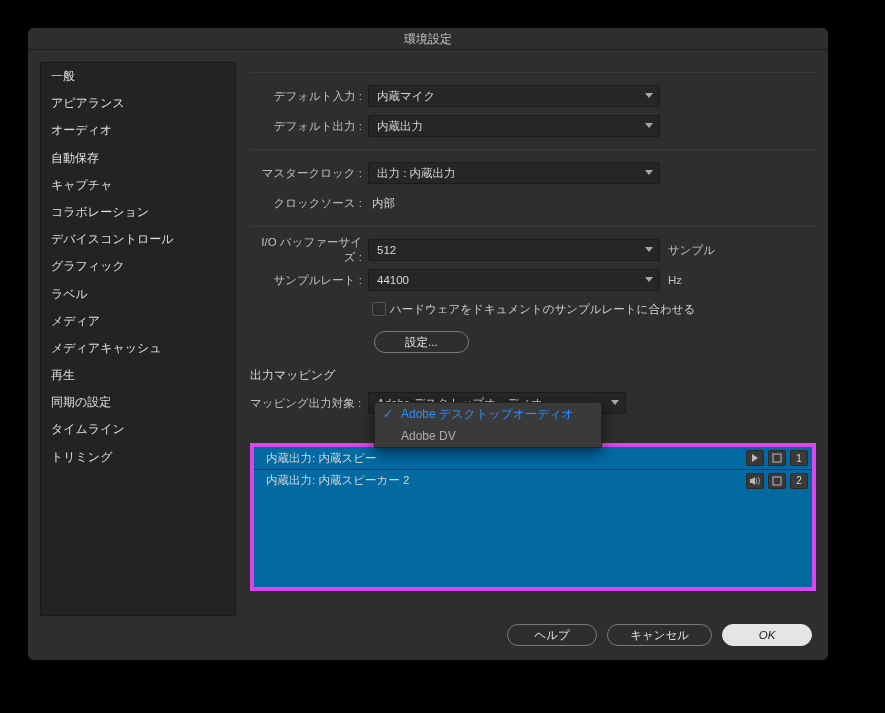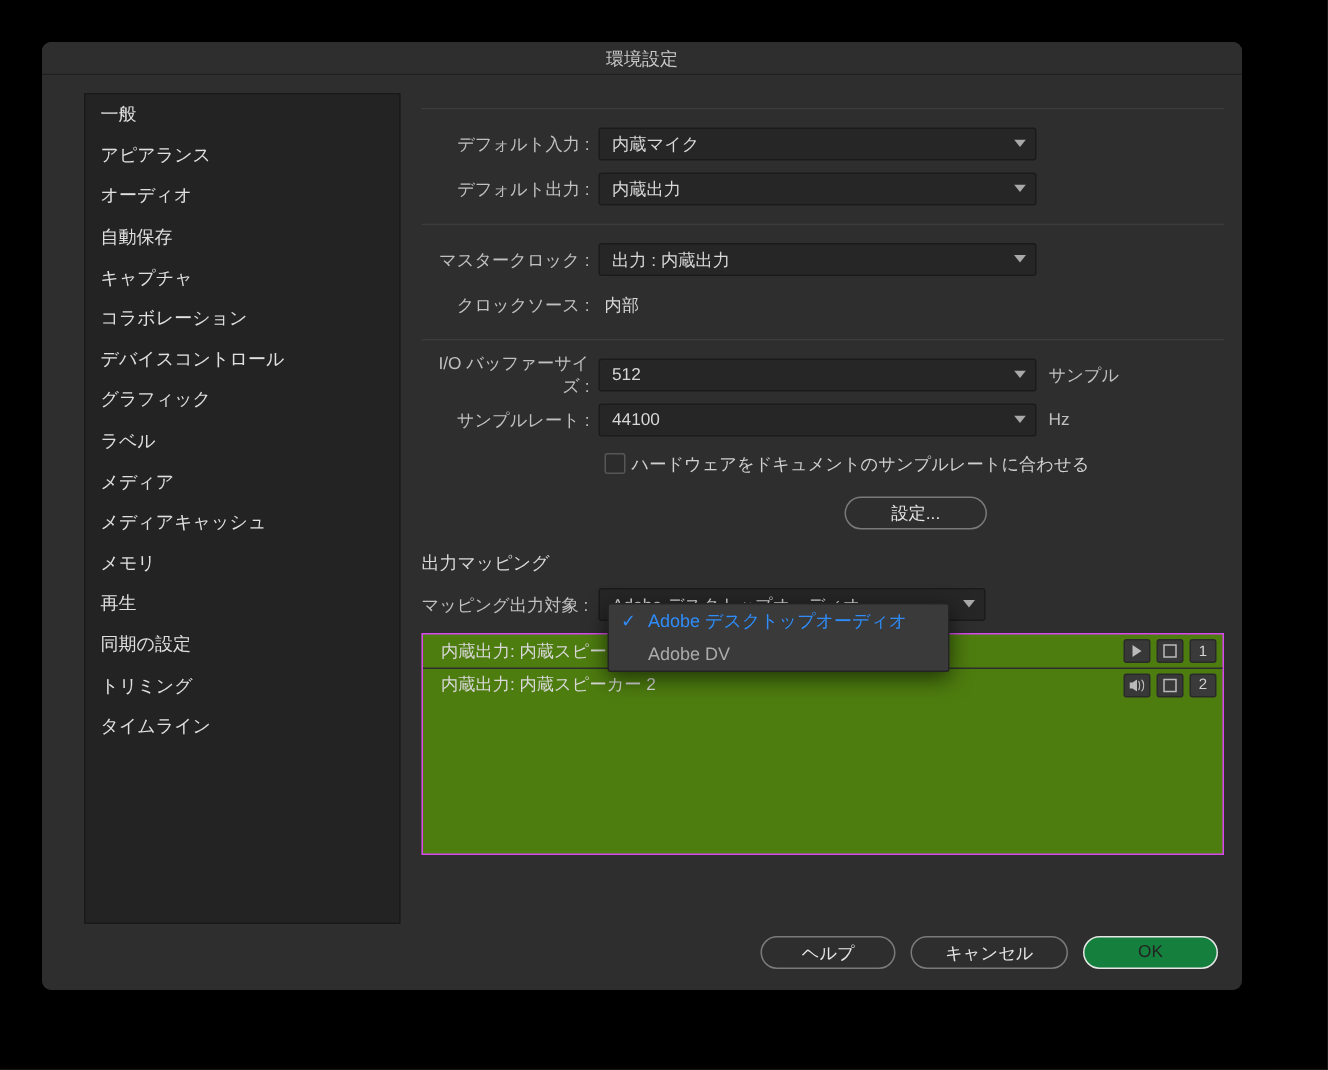--- a/index.html
+++ b/index.html
@@ -34,25 +34,24 @@
     border-radius: 6px 6px 0 0;
   }
   .body {
     flex: 1;
     display: flex;
     padding: 12px 12px 0 12px;
     gap: 14px;
     overflow: hidden;
   }
   .sidebar {
-    width: 211px;
+    width: 196px;
     background: #232323;
     border: 1px solid #1a1a1a;
     overflow: hidden;
-    margin-left: 16px;
   }
   .side-item {
     padding: 4px 10px;
     font-size: 12px;
     color: #e0e0e0;
     cursor: default;
     line-height: 1.6;
   }
   .side-item.selected {
     background: #4a4a4a;
@@ -138,35 +137,36 @@
     display:inline-flex;
     align-items:center;
     justify-content:center;
     padding:0 22px;
     color:#e6e6e6;
     font-size:11.5px;
     background: transparent;
     cursor: default;
   }
   .pillbtn.primary {
-    background:#15803d;
+    background:#e5e5e5;
     color:#222;
     border-color:#e6e6e6;
+    font-style:italic;
   }
   .section-title {
     font-size:12px;
     color:#d8d8d8;
     margin-top:14px;
     margin-bottom:6px;
   }
   .map-list {
-    border:1px solid #d946ef;
-    background:#4d7c0f;
+    border:4px solid #d946ef;
+    background:#0369a1;
     height:148px;
-    margin-top:6px;
+    margin-top:27px;
     position:relative;
   }
   .map-row {
     display:flex;
     align-items:center;
     height:22px;
     padding:0 4px 0 12px;
     font-size:11.5px;
     color:#d8d8d8;
     justify-content:space-between;
@@ -251,25 +251,24 @@
         <div class="side-item">アピアランス</div>
         <div class="side-item">オーディオ</div>
         <div class="side-item">自動保存</div>
         <div class="side-item">キャプチャ</div>
         <div class="side-item">コラボレーション</div>
         <div class="side-item">デバイスコントロール</div>
         <div class="side-item">グラフィック</div>
         <div class="side-item">ラベル</div>
         <div class="side-item">メディア</div>
         <div class="side-item">メディアキャッシュ</div>
-        <div class="side-item">メモリ</div>
         <div class="side-item">再生</div>
         <div class="side-item">同期の設定</div>
+        <div class="side-item">タイムライン</div>
         <div class="side-item">トリミング</div>
-        <div class="side-item">タイムライン</div>
       </div>
 
     <div class="main">
 
 
       <div class="sep"></div>
 
       <div class="row">
         <div class="lbl">デフォルト入力 :</div>
         <div class="select" style="flex:1; max-width:292px">
@@ -339,21 +338,21 @@
             </span>
         </div>
         <div class="unit">Hz</div>
       </div>
 
       <div class="chk-row">
         <div class="chk"></div>
         <span>ハードウェアをドキュメントのサンプルレートに合わせる</span>
       </div>
 
-      <div style="display:flex; justify-content:center; margin:10px 0 0 124px;">
+      <div style="display:flex; justify-content:flex-start; margin:10px 0 0 124px;">
         <div class="pillbtn" style="padding:0 30px">
           <span>設定...</span>
         </div>
       </div>
 
       <div class="section-title">出力マッピング</div>
 
       <div class="mapping-select-row">
         <div class="lbl">マッピング出力対象 :</div>
         <div class="select" style="width:258px">

